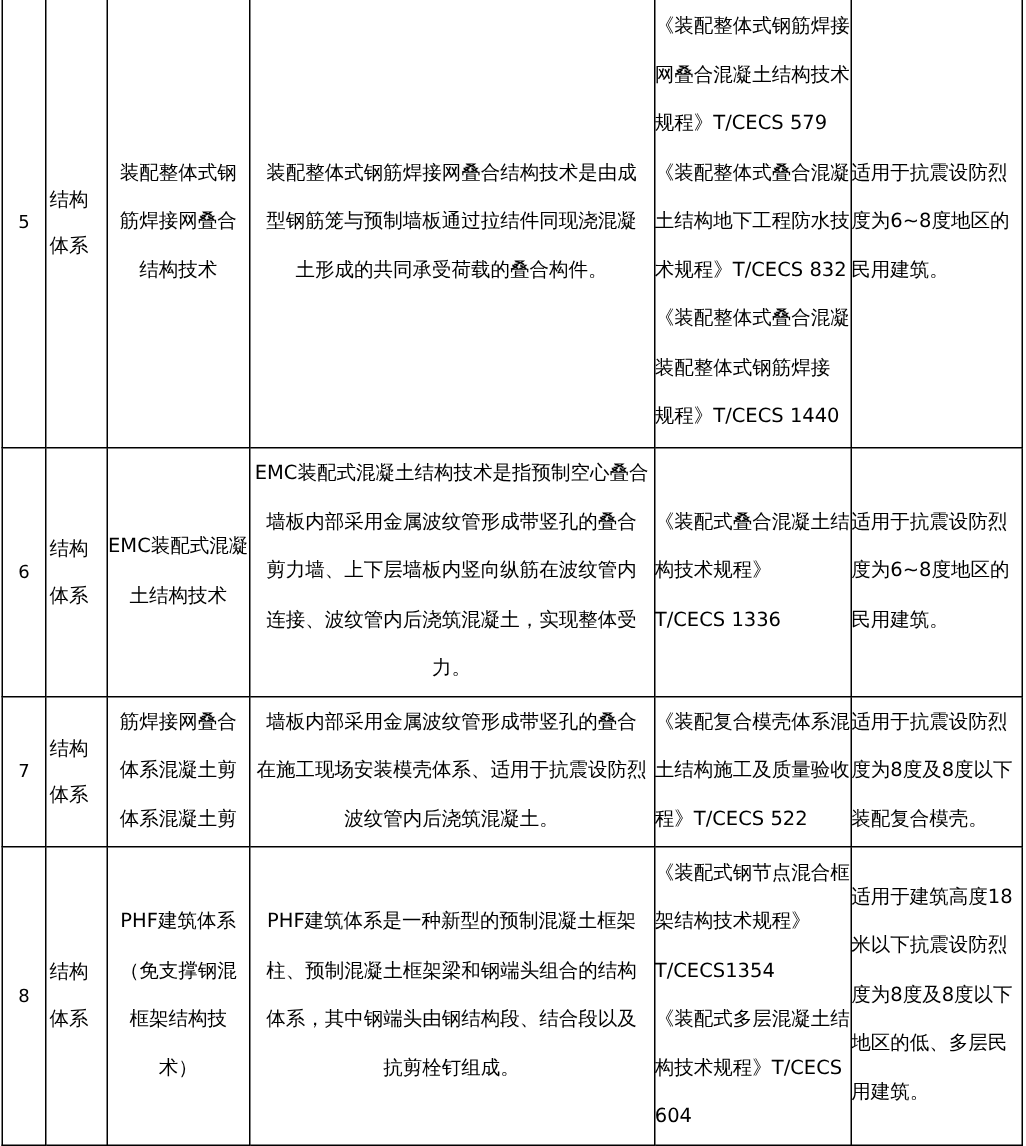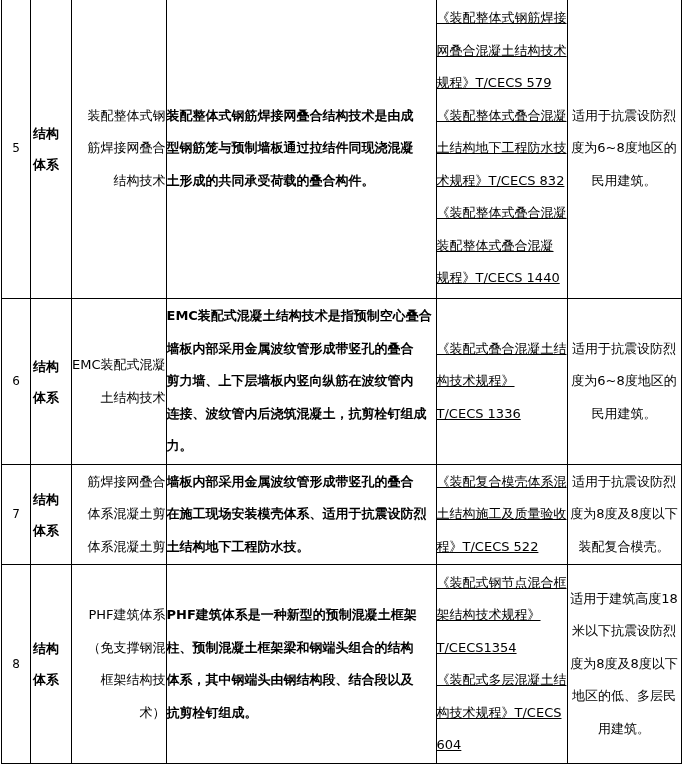--- a/index.html
+++ b/index.html
@@ -1,25 +1,25 @@
 <!DOCTYPE html>
 <html><head>
   <meta charset="utf-8">
   <style>
     html, body { margin: 0; padding: 0; background: #ffffff; }
     body { width: 684px; height: 764px; overflow: hidden; position: relative;
            font-family: "DejaVu Sans", sans-serif; color: #000; }
     table { position: absolute; left: 1px; top: -2px; border-collapse: collapse; table-layout: fixed; }
     td { border: 1px solid #000; padding: 0; vertical-align: middle; font-size: 13px; line-height: 32.5px; }
     td.no { text-align: center; width: 28px; font-size: 12px; }
-    td.cat { text-align: center; width: 38px; line-height: 31px; padding-left: 2px; text-align: left; font-weight: bold; }
-    td.name { text-align: right; width: 90px; margin-left: 48px; }
-    td.desc { text-align: left; width: 269px; padding-left: 0; font-weight: bold; }
-    td.std { text-align: left; width: 119px; text-decoration: underline; }
-    td.scope { text-align: center; width: 113px; }
+    td.cat { text-align: center; width: 38px; line-height: 31px; padding-left: 2px; text-align: left; }
+    td.name { text-align: center; width: 90px; margin-left: 48px; }
+    td.desc { text-align: center; width: 269px; padding-left: 0; }
+    td.std { text-align: left; width: 119px; }
+    td.scope { text-align: left; width: 113px; }
     .ln { display: block; white-space: nowrap; }
   </style>
 </head>
 <body>
 
 <table>
   <tbody>
 
     <tr style="height:300px">
       <td class="no">5</td>
@@ -38,21 +38,21 @@
         <span class="ln">土形成的共同承受荷载的叠合构件。</span>
       </td>
       <td class="std">
         <span class="ln">《装配整体式钢筋焊接</span>
         <span class="ln">网叠合混凝土结构技术</span>
         <span class="ln">规程》T/CECS  579</span>
         <span class="ln">《装配整体式叠合混凝</span>
         <span class="ln">土结构地下工程防水技</span>
         <span class="ln">术规程》T/CECS  832</span>
         <span class="ln">《装配整体式叠合混凝</span>
-        <span class="ln">装配整体式叠合混凝</span>
+        <span class="ln">装配整体式钢筋焊接</span>
         <span class="ln">规程》T/CECS  1440</span>
       </td>
       <td class="scope">
         <span class="ln">适用于抗震设防烈</span>
         <span class="ln">度为6~8度地区的</span>
         <span class="ln">民用建筑。</span>
       </td>
     </tr>
 
     <tr style="height:166px">
@@ -62,21 +62,21 @@
         <span class="ln">体系</span>
       </td>
       <td class="name">
         <span class="ln">EMC装配式混凝</span>
         <span class="ln">土结构技术</span>
       </td>
       <td class="desc">
         <span class="ln">EMC装配式混凝土结构技术是指预制空心叠合</span>
         <span class="ln">墙板内部采用金属波纹管形成带竖孔的叠合</span>
         <span class="ln">剪力墙、上下层墙板内竖向纵筋在波纹管内</span>
-        <span class="ln">连接、波纹管内后浇筑混凝土，抗剪栓钉组成</span>
+        <span class="ln">连接、波纹管内后浇筑混凝土，实现整体受</span>
         <span class="ln">力。</span>
       </td>
       <td class="std">
         <span class="ln">《装配式叠合混凝土结</span>
         <span class="ln">构技术规程》</span>
         <span class="ln">T/CECS  1336</span>
       </td>
       <td class="scope">
         <span class="ln">适用于抗震设防烈</span>
         <span class="ln">度为6~8度地区的</span>
@@ -91,21 +91,21 @@
         <span class="ln">体系</span>
       </td>
       <td class="name">
         <span class="ln">筋焊接网叠合</span>
         <span class="ln">体系混凝土剪</span>
         <span class="ln">体系混凝土剪</span>
       </td>
       <td class="desc">
         <span class="ln">墙板内部采用金属波纹管形成带竖孔的叠合</span>
         <span class="ln">在施工现场安装模壳体系、适用于抗震设防烈</span>
-        <span class="ln">土结构地下工程防水技。</span>
+        <span class="ln">波纹管内后浇筑混凝土。</span>
       </td>
       <td class="std">
         <span class="ln">《装配复合模壳体系混</span>
         <span class="ln">土结构施工及质量验收</span>
         <span class="ln">程》T/CECS 522</span>
       </td>
       <td class="scope">
         <span class="ln">适用于抗震设防烈</span>
         <span class="ln">度为8度及8度以下</span>
         <span class="ln">装配复合模壳。</span>

